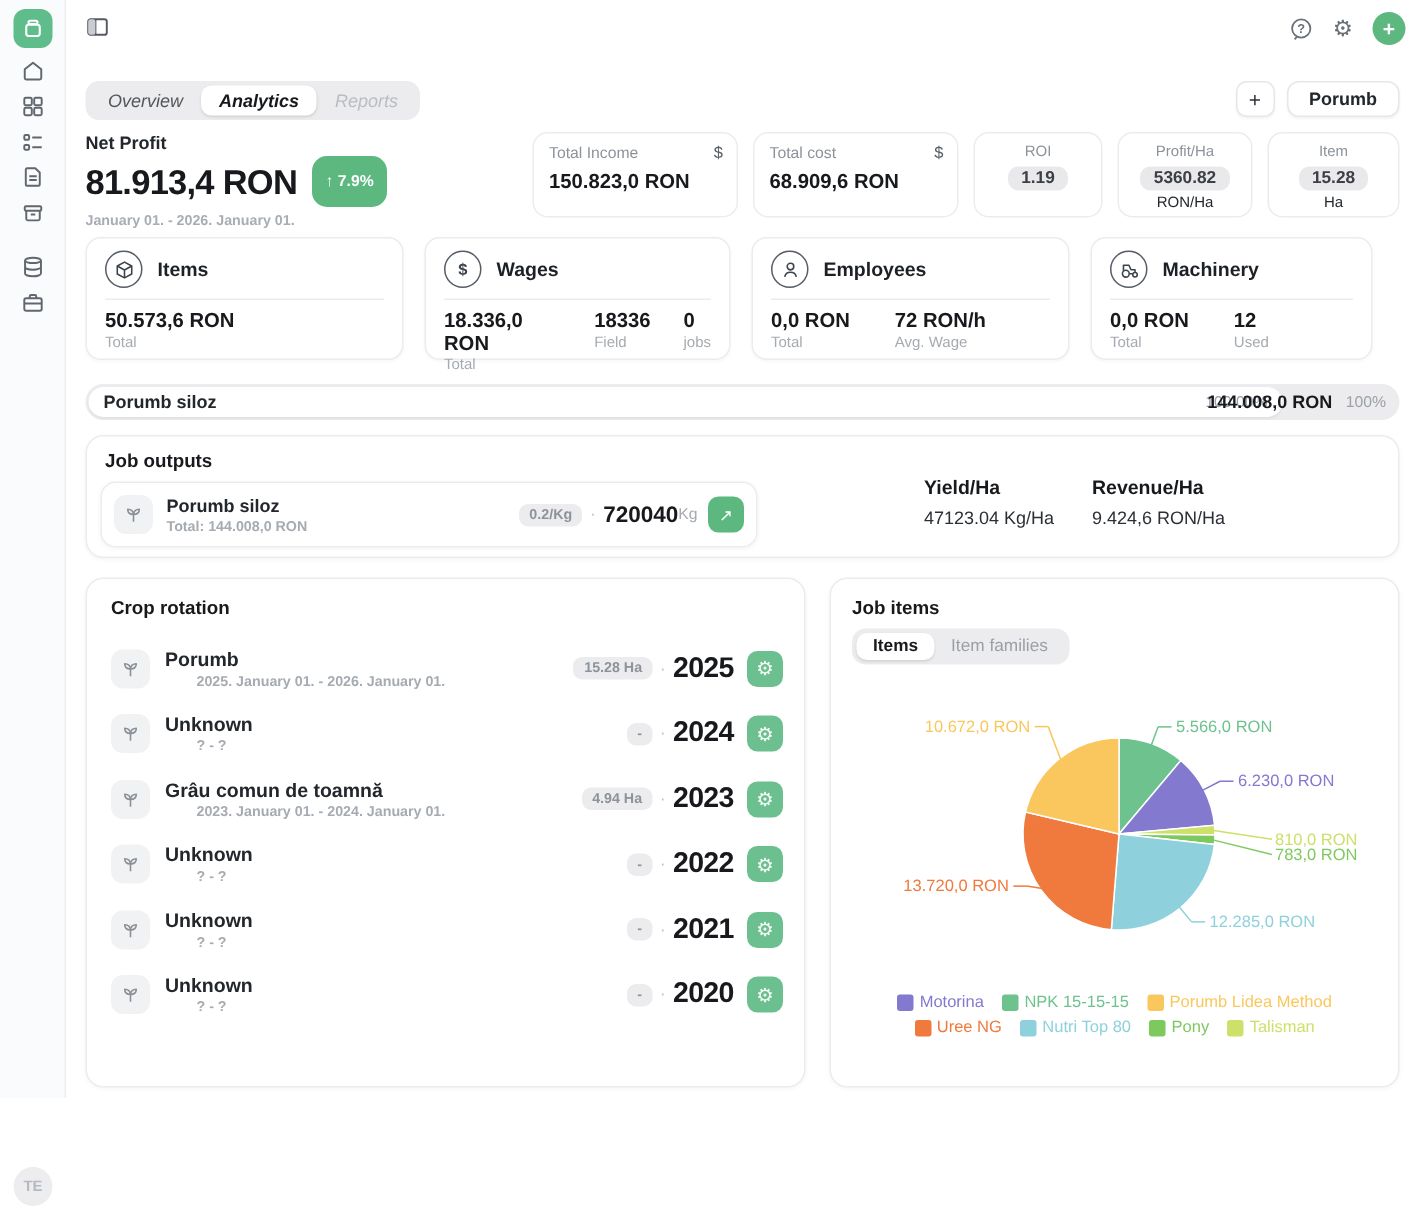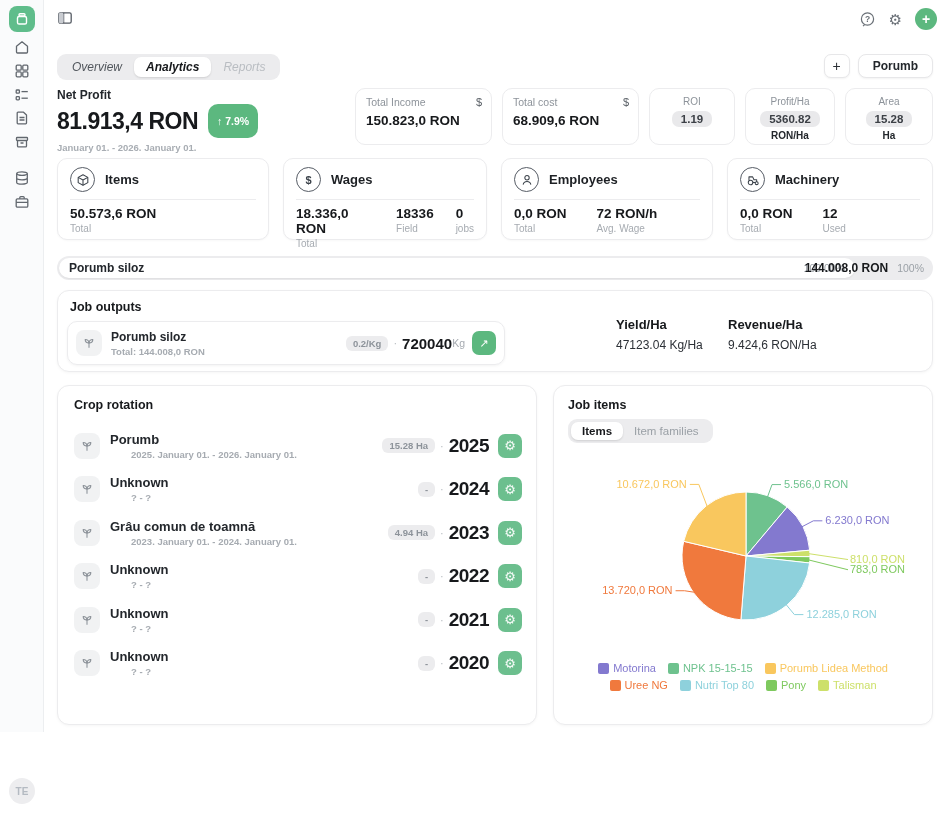--- a/index.html
+++ b/index.html
@@ -40,21 +40,21 @@
   
   .stats { position:absolute; left:355px; top:88px; display:flex; gap:10px; }
   .stat { background:#fff; border:1px solid #ececee; border-radius:10px; height:57px; }
   .stat.money { width:137px; padding:7px 10px; position:relative; }
   .stat.money .lb { font-size:10.5px; color:#8d939a; }
   .stat.money .vl { font-size:13.5px; font-weight:bold; margin-top:5px; color:#17191c; }
   .stat.money .dol { position:absolute; right:9px; top:7px; font-size:11px; color:#575d64; }
   .stat.pill-card { text-align:center; padding:7px 4px; }
   .stat.pill-card .lb { font-size:10px; color:#8d939a; }
   .stat.pill-card .pill { display:inline-block; background:#e9e9eb; border-radius:7px; padding:2px 9px; font-size:11.5px; font-weight:bold; color:#3c4046; margin-top:4px; }
-  .stat.pill-card .un { font-size:10px; font-weight:bold; margin-top:3px; color:#23272c; }
+  .stat.pill-card .un { font-size:10px; font-weight:normal; margin-top:3px; color:#23272c; }
   .w86{width:86px}.w90{width:90px}.w88{width:88px}
 
   
   .sumrow { position:absolute; left:57px; top:158px; display:flex; gap:14px; }
   .sumcard { background:#fff; border:1px solid #ececee; border-radius:10px; height:82px; padding:8px 12px; box-shadow:0 1px 2px rgba(0,0,0,.03); }
   .sc-head { display:flex; align-items:center; }
   .sc-ic { width:25px; height:25px; border:1px solid #575d66; border-radius:50%; display:flex; align-items:center; justify-content:center; color:#3c434b; font-size:11px; font-weight:bold; flex:none; }
   .sc-title { margin-left:10px; font-size:13px; font-weight:bold; color:#1d2024; }
   .sc-div { border-top:1px solid #ececee; margin:7px 0 6px; }
   .sc-metrics { display:flex; }
@@ -227,21 +227,21 @@
     <div class="lb">ROI</div>
     <span class="pill">1.19</span>
     <div class="un"></div>
   </div>
   <div class="stat pill-card w90">
     <div class="lb">Profit/Ha</div>
     <span class="pill">5360.82</span>
     <div class="un">RON/Ha</div>
   </div>
   <div class="stat pill-card w88">
-    <div class="lb">Area</div>
+    <div class="lb">Item</div>
     <span class="pill">15.28</span>
     <div class="un">Ha</div>
   </div>
 </div>
 
 <div class="sumrow">
 
   <div class="sumcard" style="width:212px">
     <div class="sc-head">
       <span class="sc-ic">
@@ -299,21 +299,21 @@
           <div class="v">0,0 RON</div>
           <div class="l">Total</div>
         </div>
       <div class="sc-m">
           <div class="v">72 RON/h</div>
           <div class="l">Avg. Wage</div>
         </div>
     </div>
   </div>
 
-  <div class="sumcard" style="width:206px">
+  <div class="sumcard" style="width:188px">
     <div class="sc-head">
       <span class="sc-ic">
         <svg class="line-ic" width="14" height="14" viewBox="0 0 16 16" fill="none" stroke="currentColor" stroke-width="1.2" stroke-linejoin="round">
             <circle cx="5.2" cy="10.8" r="2.6"></circle>
             <circle cx="12.2" cy="11.6" r="1.7"></circle>
             <path d="M3.4 8.6V4.4h4.2l1.5 3.4h3.1v2.4"></path>
             <path d="M7.8 10.8h2.7"></path>
           </svg>
       </span>
       <span class="sc-title">Machinery</span>

